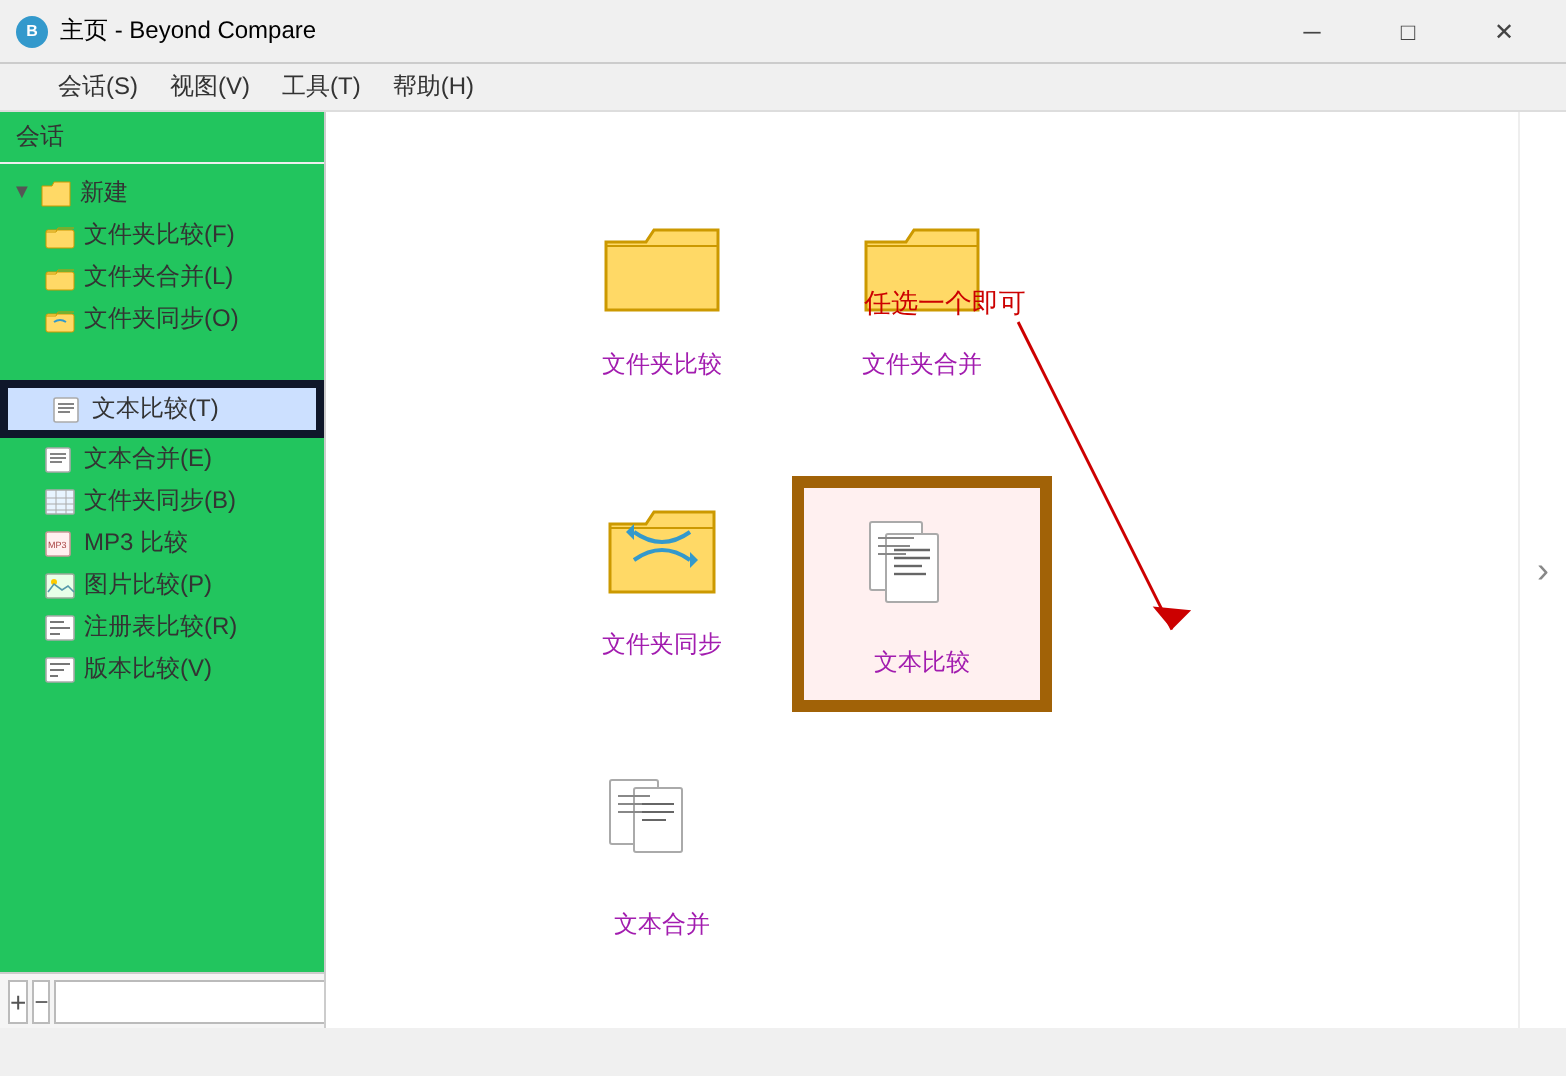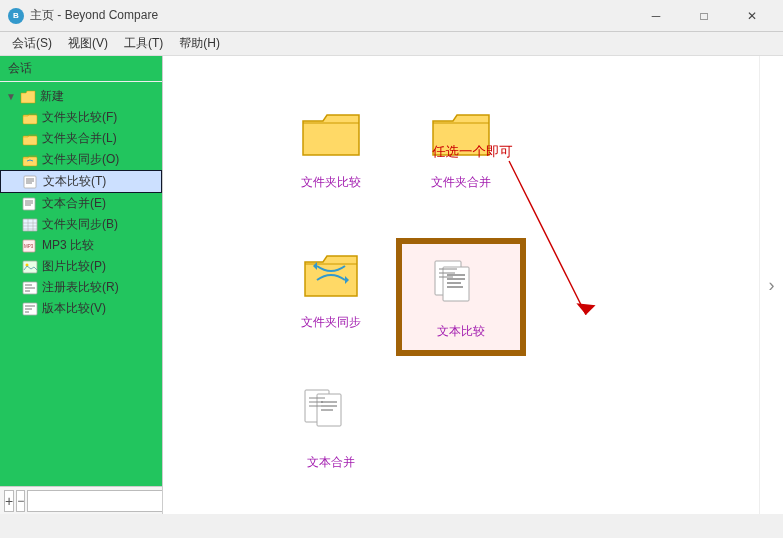--- a/index.html
+++ b/index.html
@@ -31,21 +31,21 @@
       width: 16px;
       height: 16px;
       background: #3399cc;
       border-radius: 50%;
       display: flex; align-items: center; justify-content: center;
       font-size: 10px;
       color: white;
     }
     .title-bar-text {
       font-size: 12px;
-      color: #404040;
+      color: #000000;
     }
     .title-bar-controls {
       display: flex;
       gap: 2px;
     }
     .title-btn {
       width: 46px;
       height: 28px;
       display: flex;
       align-items: center;
@@ -56,21 +56,21 @@
       border: none;
       background: transparent;
     }
 
     
     .menu-bar {
       background: #f0f0f0;
       height: 24px;
       display: flex;
       align-items: center;
-      padding: 0 4px;
+      padding: 0 21px;
       border-bottom: 1px solid #ddd;
     }
     .menu-item {
       padding: 2px 8px;
       cursor: pointer;
       font-size: 12px;
       color: #333;
     }
 
     
@@ -289,21 +289,21 @@
           <span>文件夹合并(L)</span>
         </div>
         <div class="tree-item">
           <svg class="tree-item-icon" viewBox="0 0 16 14">
             <rect x="1" y="4" width="14" height="9" rx="1" fill="#FFD966" stroke="#CC9900" stroke-width="0.5"></rect>
             <path d="M1,5 L6,5 L7,3 L15,3" stroke="#CC9900" stroke-width="0.5" fill="none"></path>
             <path d="M5,8 Q8,6 11,8" stroke="#3399cc" stroke-width="1" fill="none" marker-end="url(#arr)"></path>
           </svg>
           <span>文件夹同步(O)</span>
         </div>
-        <div class="tree-item selected" style="background:#cce0ff; border:1px solid #0f172a;">
+        <div class="tree-item selected" style="background:#cce0ff; border:4px solid #0f172a;margin-top:20px;">
           <svg class="tree-item-icon" viewBox="0 0 16 14">
             <rect x="1" y="1" width="12" height="12" rx="1" fill="#fff" stroke="#aaa" stroke-width="0.8"></rect>
             <line x1="3" y1="4" x2="11" y2="4" stroke="#666" stroke-width="0.8"></line>
             <line x1="3" y1="6" x2="11" y2="6" stroke="#666" stroke-width="0.8"></line>
             <line x1="3" y1="8" x2="9" y2="8" stroke="#666" stroke-width="0.8"></line>
           </svg>
           <span>文本比较(T)</span>
         </div>
         <div class="tree-item">
           <svg class="tree-item-icon" viewBox="0 0 16 14">

